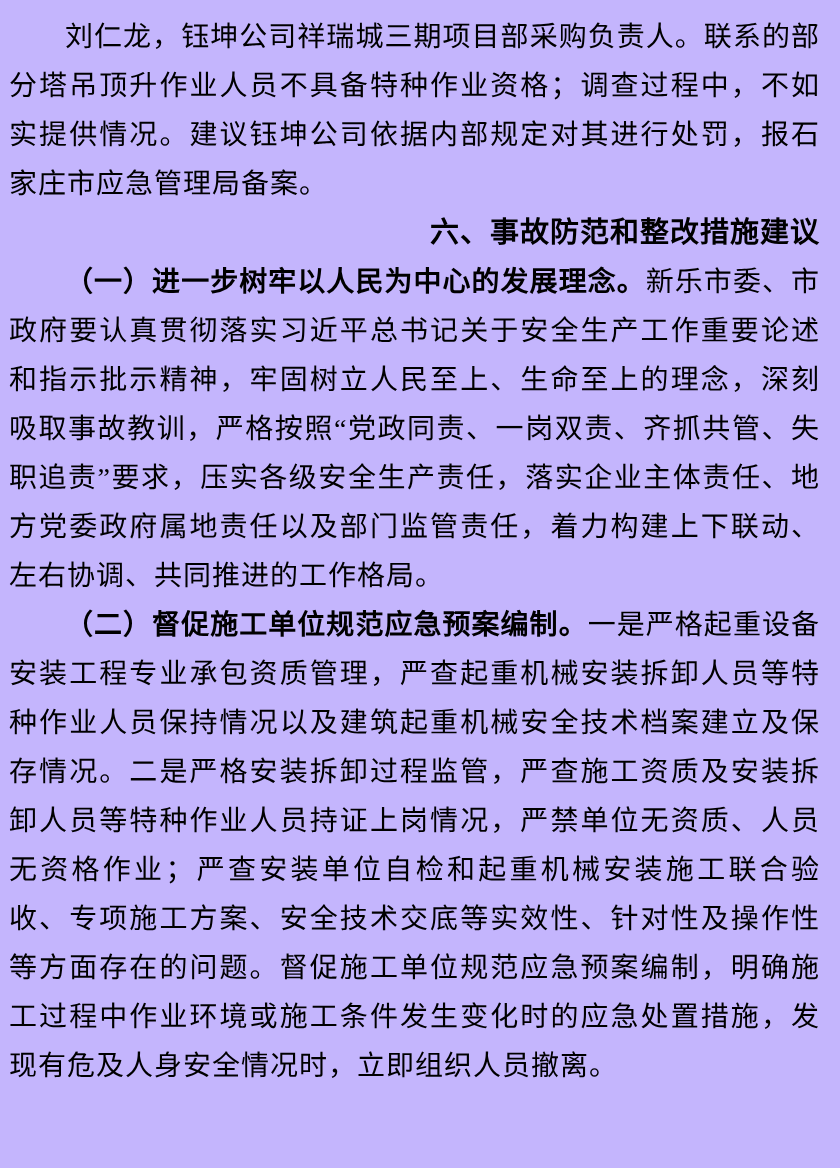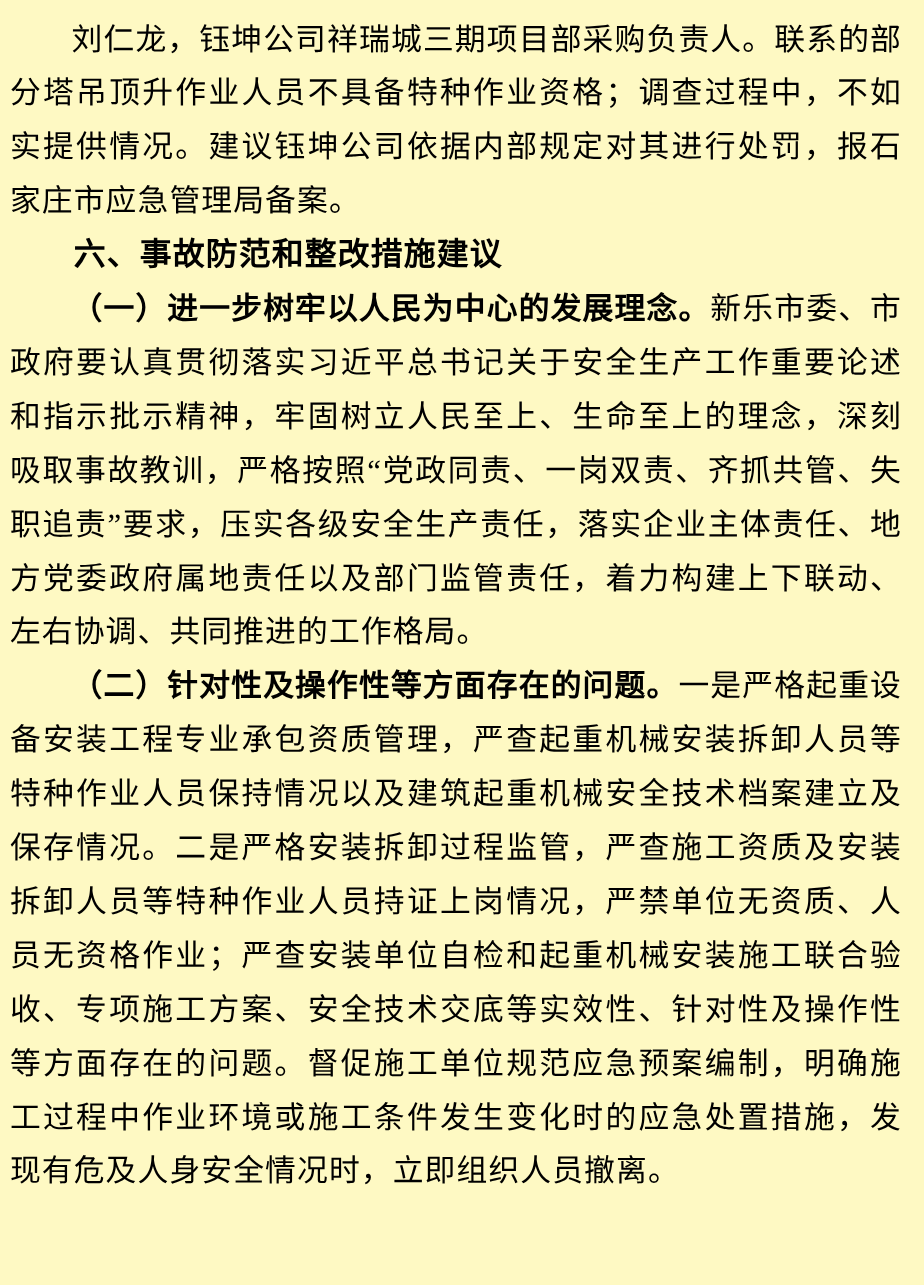--- a/index.html
+++ b/index.html
@@ -5,21 +5,21 @@
   html, body {
     margin: 0;
     padding: 0;
     background: #ffffff;
   }
   .page {
     position: relative;
     width: 840px;
     height: 1168px;
     box-sizing: border-box;
-    background: #fef9c3;
+    background: #c4b5fd;
     padding: 12px 20px 0 9px;
     overflow: hidden;
     color: #000000;
     font-family: "Liberation Serif", "DejaVu Serif", serif;
     font-size: 28px;
     line-height: 49px;
     letter-spacing: 1px;
     text-align: justify;
     text-justify: inter-ideograph;
   }
@@ -31,35 +31,35 @@
   }
   .section-heading {
     margin: 0;
     padding: 0;
     text-indent: 2em;
     font-size: 29px;
     line-height: 49px;
     font-weight: bold;
     font-family: "Liberation Sans", "DejaVu Sans", sans-serif;
     letter-spacing: 1px;
-    text-align: left;
+    text-align: right;
   }
   .item-lead {
     font-weight: bold;
     font-style: normal;
     margin-top: 45px;
   }
 </style>
 </head>
 <body>
 
 <div class="page">
 
   <p>刘仁龙，钰坤公司祥瑞城三期项目部采购负责人。联系的部分塔吊顶升作业人员不具备特种作业资格；调查过程中，不如实提供情况。建议钰坤公司依据内部规定对其进行处罚，报石家庄市应急管理局备案。</p>
 
   <h2 class="section-heading">六、事故防范和整改措施建议</h2>
 
   <p><span class="item-lead">（一）进一步树牢以人民为中心的发展理念。</span><span>新乐市委、市政府要认真贯彻落实习近平总书记关于安全生产工作重要论述和指示批示精神，牢固树立人民至上、生命至上的理念，深刻吸取事故教训，严格按照“党政同责、一岗双责、齐抓共管、失职追责”要求，压实各级安全生产责任，落实企业主体责任、地方党委政府属地责任以及部门监管责任，着力构建上下联动、左右协调、共同推进的工作格局。</span></p>
 
-  <p><span class="item-lead">（二）针对性及操作性等方面存在的问题。</span><span>一是严格起重设备安装工程专业承包资质管理，严查起重机械安装拆卸人员等特种作业人员保持情况以及建筑起重机械安全技术档案建立及保存情况。二是严格安装拆卸过程监管，严查施工资质及安装拆卸人员等特种作业人员持证上岗情况，严禁单位无资质、人员无资格作业；严查安装单位自检和起重机械安装施工联合验收、专项施工方案、安全技术交底等实效性、针对性及操作性等方面存在的问题。督促施工单位规范应急预案编制，明确施工过程中作业环境或施工条件发生变化时的应急处置措施，发现有危及人身安全情况时，立即组织人员撤离。</span></p>
+  <p><span class="item-lead">（二）督促施工单位规范应急预案编制。</span><span>一是严格起重设备安装工程专业承包资质管理，严查起重机械安装拆卸人员等特种作业人员保持情况以及建筑起重机械安全技术档案建立及保存情况。二是严格安装拆卸过程监管，严查施工资质及安装拆卸人员等特种作业人员持证上岗情况，严禁单位无资质、人员无资格作业；严查安装单位自检和起重机械安装施工联合验收、专项施工方案、安全技术交底等实效性、针对性及操作性等方面存在的问题。督促施工单位规范应急预案编制，明确施工过程中作业环境或施工条件发生变化时的应急处置措施，发现有危及人身安全情况时，立即组织人员撤离。</span></p>
 
 
 </div>
 
 </body></html>

